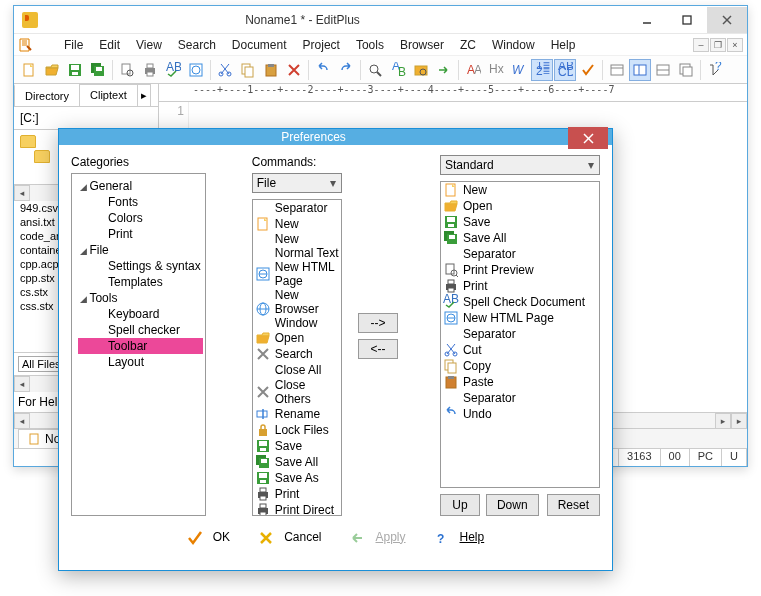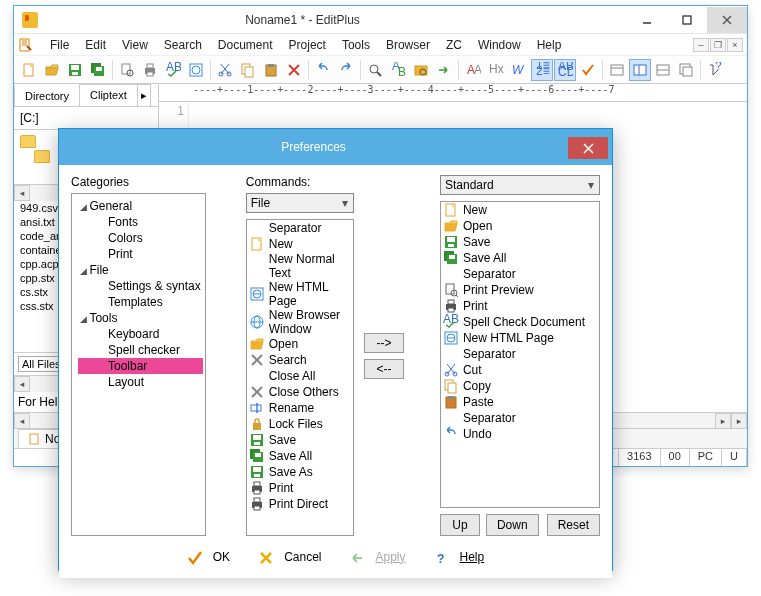--- a/index.html
+++ b/index.html
@@ -9,21 +9,21 @@
   .main-window { position: absolute; top: 5px; left: 13px; width: 735px; height: 462px; background: #fff; border: 1px solid #59a8de; box-shadow: 0 3px 10px rgba(0,0,0,.15); }
   .main-titlebar { height: 28px; background: #fff; display: flex; align-items: center; border-bottom: 1px solid #e8e8e8; }
   .main-title-icon { width: 16px; height: 16px; margin-left: 8px; background: #eebb33; border-radius: 2px; position: relative; }
   .main-title-icon::after { content: ""; position: absolute; left: 3px; top: 3px; width: 4px; height: 6px; background: #e05a00; border-radius: 0 2px 2px 0; }
   .main-title { flex: 1; text-align: center; color: #333; font-size: 12px; padding-right: 60px; }
   .main-winbtns { display: flex; }
   .main-winbtn { width: 40px; height: 26px; display: flex; align-items: center; justify-content: center; color: #555; }
   .main-winbtn.close { background: #ddd; color: #888; }
   .main-winbtn svg, .main-winbtn span { pointer-events: none; }
 
-  .menubar { height: 22px; display: flex; align-items: center; padding: 0 4px; gap: 4px; border-bottom:1px solid #f0f0f0; }
+  .menubar { height: 22px; display: flex; align-items: center; padding: 0 4px; gap: 18px; border-bottom:1px solid #f0f0f0; }
   .menubar-icon { width: 16px; height: 16px; margin-right: 4px; color:#f08000; }
   .menu-item { padding: 2px 8px; color: #222; }
   .menu-doc-btns { margin-left:auto; display:flex; gap:1px; }
   .menu-doc-btn { width:16px; height:14px; border:1px solid #ccc; background:#f5f5f5; display:flex; align-items:center; justify-content:center; font-size:9px; color:#555;}
 
   .toolbar { height: 28px; border-bottom: 1px solid #ccc; display: flex; align-items: center; padding: 0 4px; gap: 1px; background:#fdfdfd;}
   .tb-btn { width: 22px; height: 22px; display: flex; align-items: center; justify-content: center; border: 1px solid transparent; }
   .tb-sep { width: 1px; height: 20px; background: #ddd; margin: 0 2px; }
   .tb-btn.active { background:#cfe3fb; border:1px solid #84aee0; }
 
@@ -48,25 +48,25 @@
   .sb-btn{width:16px;height:16px;border:1px solid #ccc;background:#eee;display:flex;align-items:center;justify-content:center;font-size:9px;color:#555;}
   .sb-track{flex:1;background:#f4f4f4;}
   .doc-tabs { height:20px; border-top:1px solid #ccc; display:flex; align-items:flex-end; background:#f5f5f5; padding-left:4px;}
   .doc-tab{ padding:2px 10px; border:1px solid #ccc; background:#fff; font-size:11px; display:flex; align-items:center; gap:4px; border-bottom:none;}
   .statusbar { height:18px; border-top:1px solid #ccc; display:flex; }
   .status-cell { border-right:1px solid #ccc; padding:1px 8px; font-size:11px; color:#333; }
   .status-cell:first-child{flex:1;}
 
   
   .prefs { position: absolute; top: 128px; left: 58px; width: 555px; height: 443px; background: #fff; border: 1px solid #1a8fd8; box-shadow: 0 5px 20px rgba(0,0,0,.3); z-index: 100; }
-  .prefs-titlebar { height: 36px; background: #56aee2; display: flex; align-items: center; }
+  .prefs-titlebar { height: 16px; background: #56aee2; display: flex; align-items: center; }
   .prefs-title { flex: 1; text-align: center; color: #fff; font-size: 12px; }
   .prefs-close { width: 40px; height: 22px; margin-right:4px; margin-top:2px; background: #c8504f; color: #fff; display: flex; align-items: center; justify-content: center; font-size: 13px; }
   .prefs-body { padding: 10px 12px 8px 12px; display: flex; flex-direction: column; height: calc(100% - 28px); background:#fff; }
-  .prefs-main { display: flex; flex: 1; gap: 14px; overflow: hidden; }
+  .prefs-main { display: flex; flex: 1; gap: 20px; overflow: hidden; }
   .cat-col { width: 152px; display: flex; flex-direction: column; }
   .lbl { font-size: 12px; color: #000; margin-bottom: 4px; }
   .cat-tree { flex: 1; border: 1px solid #999; background: #fff; padding: 4px 2px; overflow: auto; }
   .tree-item { padding: 1px 2px; font-size: 12px; white-space: nowrap; }
   .tree-group { padding-left: 4px; }
   .tree-group > .tree-item:first-child::before { content: "◢ "; font-size:9px; color:#555;}
   .tree-child { padding-left: 30px; }
   .tree-item.selected { background: #ec4899; }
   .cmd-col, .tbar-col { width: 185px; display: flex; flex-direction: column; margin-left: 26px; }
   .mid-col { width: 32px; display: flex; flex-direction: column; justify-content: center; gap: 6px; align-items:center;}

